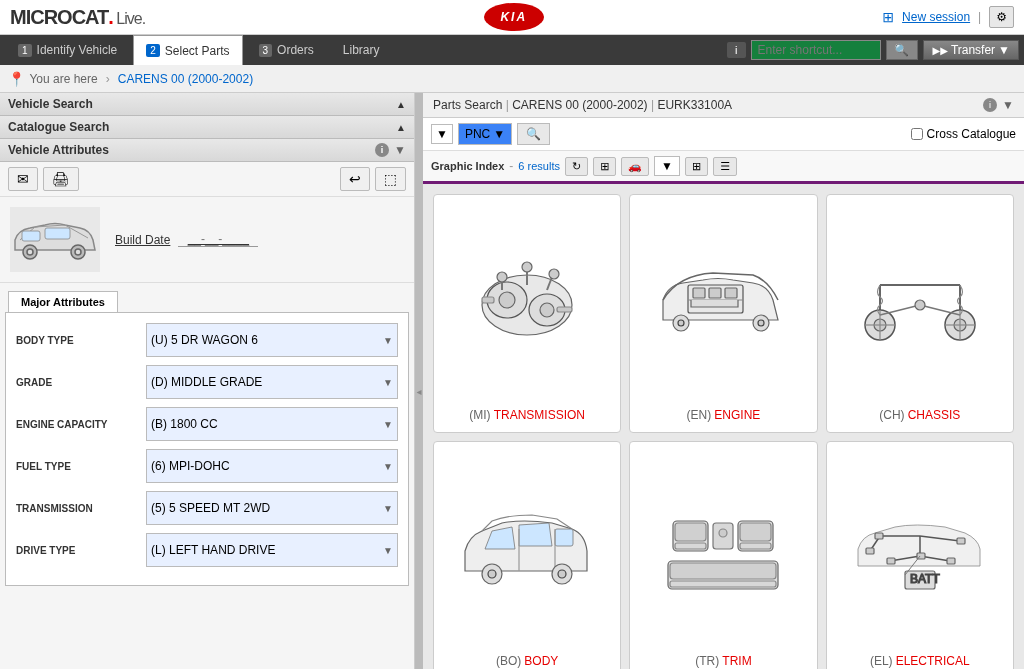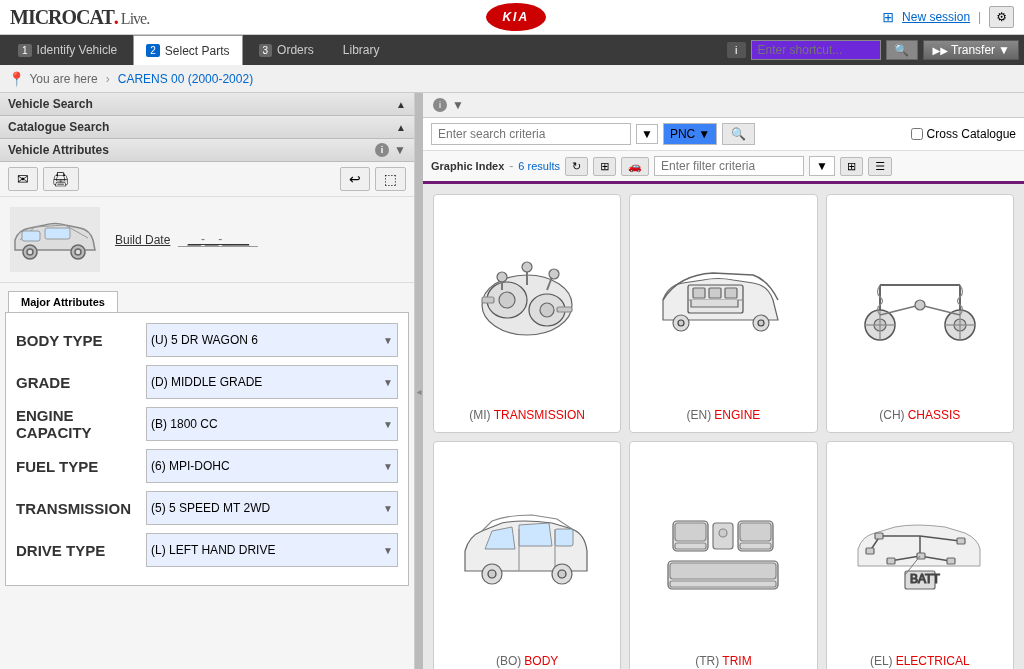--- a/index.html
+++ b/index.html
@@ -1,36 +1,36 @@
 <!DOCTYPE html>
 <html><head>
   <meta charset="utf-8">
   <style>
     * { box-sizing: border-box; margin: 0; padding: 0; font-family: Arial, sans-serif; font-size: 12px; }
     body { width: 1024px; height: 669px; overflow: hidden; background: #d0d0d0; }
 
     
     .header { background: #fff; height: 35px; display: flex; align-items: center; padding: 0 10px; border-bottom: 1px solid #ccc; justify-content: space-between; }
     .logo { font-size: 22px; font-weight: bold; color: #333; letter-spacing: -1px; }
-    .logo span { color: #333; font-family: Liberation Serif, serif; }
+    .logo span { color: #333; }
     .kia-logo { display: flex; align-items: center; }
     .kia-oval { background: #c00; border-radius: 50%; width: 60px; height: 28px; display: flex; align-items: center; justify-content: center; color: white; font-weight: bold; font-size: 14px; font-style: italic; letter-spacing: 1px; }
     .header-right { display: flex; align-items: center; gap: 8px; }
     .new-session { color: #0066cc; text-decoration: underline; cursor: pointer; font-size: 12px; }
     .gear-btn { background: #e8e8e8; border: 1px solid #aaa; padding: 3px 6px; cursor: pointer; border-radius: 2px; }
 
     
     .nav-tabs { background: #3a3a3a; height: 30px; display: flex; align-items: stretch; padding: 0 5px; gap: 3px; }
     .nav-tab { display: flex; align-items: center; padding: 0 12px; cursor: pointer; color: #ccc; gap: 5px; border: 1px solid transparent; font-size: 12px; }
     .nav-tab.active { background: #fff; color: #333; border-color: #999; border-bottom: none; }
     .nav-tab .tab-num { background: #666; color: #fff; border-radius: 2px; padding: 1px 4px; font-size: 10px; }
     .nav-tab.active .tab-num { background: #0066cc; }
     .nav-right { margin-left: auto; display: flex; align-items: center; gap: 5px; }
     .info-btn { background: #555; color: #fff; border: none; padding: 2px 8px; cursor: pointer; border-radius: 2px; font-size: 11px; }
-    .shortcut-input { border: 1px solid #888; padding: 2px 6px; width: 130px; color: #999; background: #6d28d9; color: #ccc; }
+    .shortcut-input { border: 1px solid #888; padding: 2px 6px; width: 130px; color: #999; background: #15803d; color: #ccc; }
     .search-btn { background: #888; border: 1px solid #666; padding: 2px 8px; cursor: pointer; color: #fff; }
     .transfer-btn { background: linear-gradient(to bottom, #888, #666); border: 1px solid #555; padding: 2px 8px; cursor: pointer; color: #fff; display: flex; align-items: center; gap: 3px; }
 
     
     .breadcrumb { background: #f0f0f0; height: 28px; display: flex; align-items: center; padding: 0 8px; gap: 8px; border-bottom: 1px solid #ccc; }
     .breadcrumb-location { display: flex; align-items: center; gap: 4px; color: #666; }
     .pin-icon { color: #e8a000; font-size: 14px; }
     .breadcrumb-text { color: #666; font-size: 12px; }
     .breadcrumb-link { color: #0066cc; font-size: 12px; }
 
@@ -48,21 +48,21 @@
     .vehicle-info { padding: 10px; display: flex; align-items: center; gap: 15px; border-bottom: 1px solid #ddd; }
     .vehicle-img { width: 90px; height: 65px; background: #e8e8e8; display: flex; align-items: center; justify-content: center; }
     .build-date { display: flex; align-items: center; gap: 8px; font-size: 11px; color: #333; text-decoration: underline; }
     .build-date-input { border: none; border-bottom: 1px solid #999; background: transparent; width: 80px; text-align: center; color: #999; }
 
     
     .attributes-panel { padding: 0; flex: 1; overflow: auto; }
     .attributes-tab { background: #fff; border: 1px solid #bbb; border-bottom: none; display: inline-block; padding: 4px 12px; margin: 8px 0 0 8px; font-weight: bold; font-size: 11px; cursor: pointer; }
     .attributes-content { background: #fff; border: 1px solid #bbb; margin: 0 5px; padding: 10px; }
     .attr-row { display: flex; align-items: center; margin-bottom: 8px; gap: 10px; }
-    .attr-label { width: 120px; color: #333; font-size: 15px; font-weight: bold; }
+    .attr-label { width: 120px; color: #333; font-size: 10px; font-weight: bold; }
     .attr-select { flex: 1; border: 1px solid #bbb; background: #e8f0ff; padding: 9px 4px; font-size: 11px; display: flex; align-items: center; justify-content: space-between; cursor: pointer; }
     .attr-select .dropdown-arrow { color: #666; font-size: 10px; }
 
     
     .right-panel { flex: 1; background: #fff; display: flex; flex-direction: column; }
     .parts-header { background: #f0f0f0; padding: 5px 10px; border-bottom: 1px solid #ccc; display: flex; align-items: center; justify-content: space-between; }
     .parts-title { color: #333; font-size: 12px; }
     .parts-search-bar { padding: 5px 8px; border-bottom: 1px solid #ddd; display: flex; align-items: center; gap: 5px; }
     .search-field { border: 1px solid #bbb; padding: 3px 6px; width: 200px; color: #999; }
     .pnc-select { background: #3b82f6; border: 1px solid #bbb; padding: 3px 6px; cursor: pointer; display: flex; align-items: center; gap: 3px; }
@@ -252,48 +252,53 @@
 
       </div>
     </div>
   </div>
 
   <div class="divider">◂</div>
 
   <div class="right-panel">
 
     <div class="parts-header">
+      <span class="parts-title">
+        <span>Parts Search</span>
+        <span style="color:#999;"> | </span>
+        <span>CARENS 00 (2000-2002)</span>
+        <span style="color:#999;"> | </span>
+        <span>EURK33100A</span>
+      </span>
       <div style="display:flex; gap:5px; align-items:center;">
         <span style="background:#888; color:#fff; border-radius:50%; width:14px; height:14px; display:flex; align-items:center; justify-content:center; font-size:9px; cursor:pointer;">i</span>
         <span style="color:#666; cursor:pointer;">▼</span>
       </div>
     </div>
 
     <div class="parts-search-bar">
-      <input class="search-field" type="text" placeholder="Enter search criteria" style="">
       <button style="background:#fff; border:1px solid #bbb; padding:2px 4px; cursor:pointer;">▼</button>
       <div class="pnc-select">
         <span>PNC</span>
         <span>▼</span>
       </div>
       <button class="search-icon-btn">🔍</button>
       <div class="cross-catalogue">
         <input type="checkbox" class="checkbox" style="">
         <span>Cross Catalogue</span>
       </div>
     </div>
 
     <div class="graphic-toolbar">
       <span class="graphic-label">Graphic Index</span>
       <span style="color:#999;">-</span>
       <span class="results-count">6 results</span>
       <button class="toolbar-icon-btn">↻</button>
       <button class="toolbar-icon-btn">⊞</button>
       <button class="toolbar-icon-btn">🚗</button>
-      <input class="filter-input" type="text" placeholder="Enter filter criteria" style="">
       <button class="filter-dropdown">▼</button>
       <button class="toolbar-icon-btn">⊞</button>
       <button class="toolbar-icon-btn">☰</button>
     </div>
 
     <div class="parts-grid">
 
       <div class="part-card">
         <div class="part-image">
           <svg width="140" height="95" viewBox="0 0 140 95">

